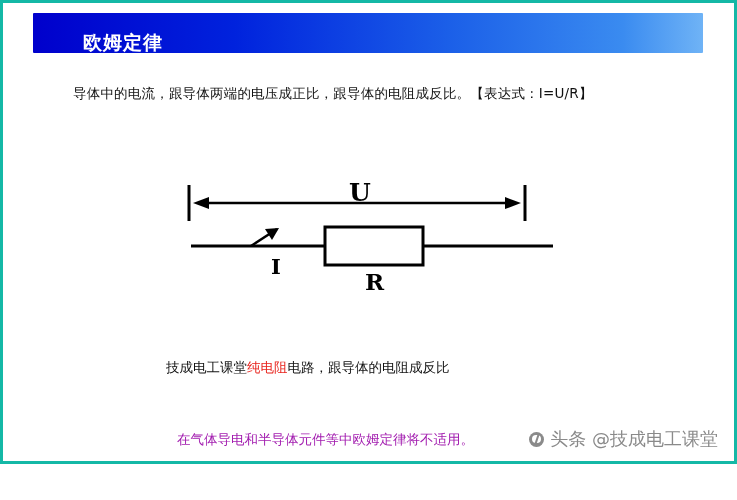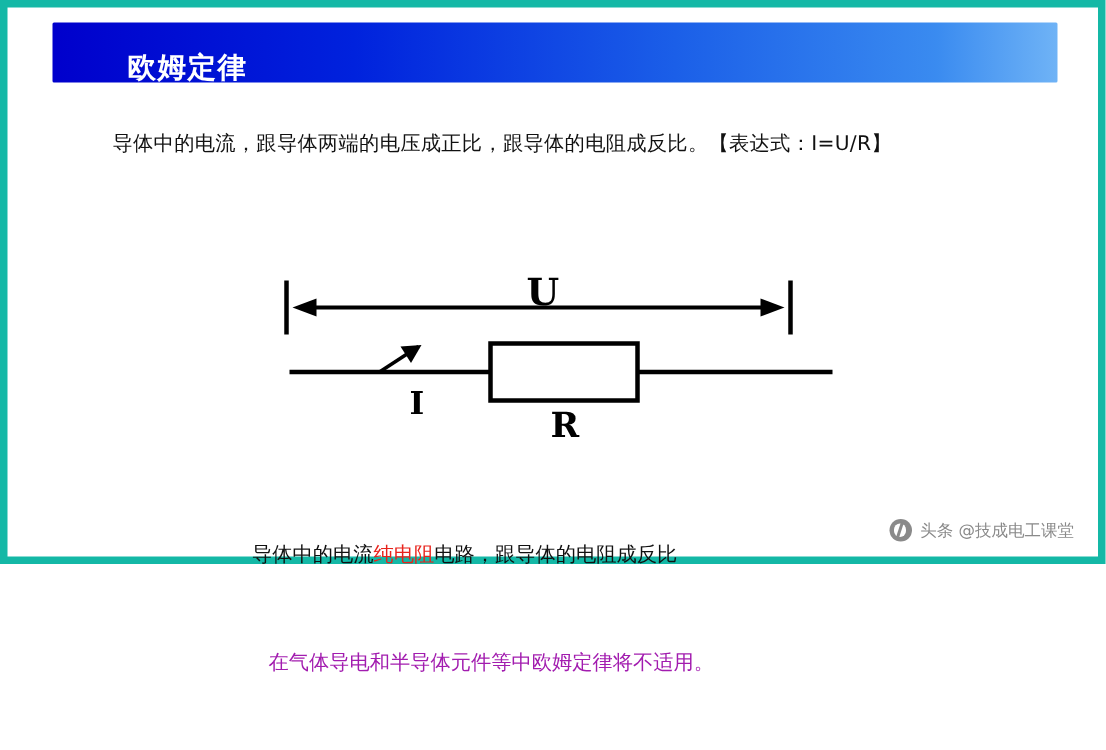--- a/index.html
+++ b/index.html
@@ -11,23 +11,23 @@
     height: 500px;
     background: #ffffff;
     font-family: "DejaVu Sans", "Liberation Sans", sans-serif;
     overflow: hidden;
     position: relative;
   }
   .slide {
     position: absolute;
     left: 0; top: 0;
     width: 737px;
-    height: 376px;
+    height: 464px;
     background: #ffffff;
-    border: 5px solid #14b8a6;
+    border: 3px solid #14b8a6;
     box-sizing: border-box;
   }
   
   .title-bar {
     position: absolute;
     left: 30px;
     top: 10px;
     width: 670px;
     height: 40px;
     background: linear-gradient(to right, #0000cc 0%, #0022dd 30%, #1b5fe8 62%, #3a8bf0 88%, #6fb3f6 100%);
@@ -83,21 +83,21 @@
   }
   
   .watermark {
     position: absolute;
     right: 16px;
     bottom: 10px;
     display: flex;
     align-items: center;
     gap: 6px;
     color: #8a8a8a;
-    font-size: 11px;
+    font-size: 18px;
     white-space: nowrap;
   }
   .wm-logo {
     width: 15px;
     height: 15px;
     border-radius: 50%;
     background: #8a8a8a;
     position: relative;
     flex: 0 0 auto;
   }
@@ -151,21 +151,21 @@
       <line x1="98" y1="83" x2="124" y2="66" stroke="#000000" stroke-width="2.4"></line>
       <polygon points="126,65 112,66 119,77" fill="#000000"></polygon>
 
       <rect x="172" y="64" width="98" height="38" fill="#ffffff" stroke="#000000" stroke-width="3"></rect>
     </svg>
     <div style="position:absolute;left:196px;top:15px;font-size:25px;font-weight:bold;color:#000;font-family:'DejaVu Serif','Liberation Serif',serif;">U</div>
     <div style="position:absolute;left:118px;top:91px;font-size:21px;font-weight:bold;color:#000;font-family:'DejaVu Serif','Liberation Serif',serif;">I</div>
     <div style="position:absolute;left:212px;top:105px;font-size:23px;font-weight:bold;color:#000;font-family:'DejaVu Serif','Liberation Serif',serif;">R</div>
   </div>
 
-  <div class="note1"><span>导体中的电流</span><span class="hl">纯电阻</span><span>电路，跟导体的电阻成反比</span></div>
+  <div class="note1"><span>技成电工课堂</span><span class="hl">纯电阻</span><span>电路，跟导体的电阻成反比</span></div>
 
   <div class="note2">在气体导电和半导体元件等中欧姆定律将不适用。</div>
 
   <div class="watermark">
     <span class="wm-logo"></span>
     <span>头条 @技成电工课堂</span>
   </div>
 
 </div>
 

